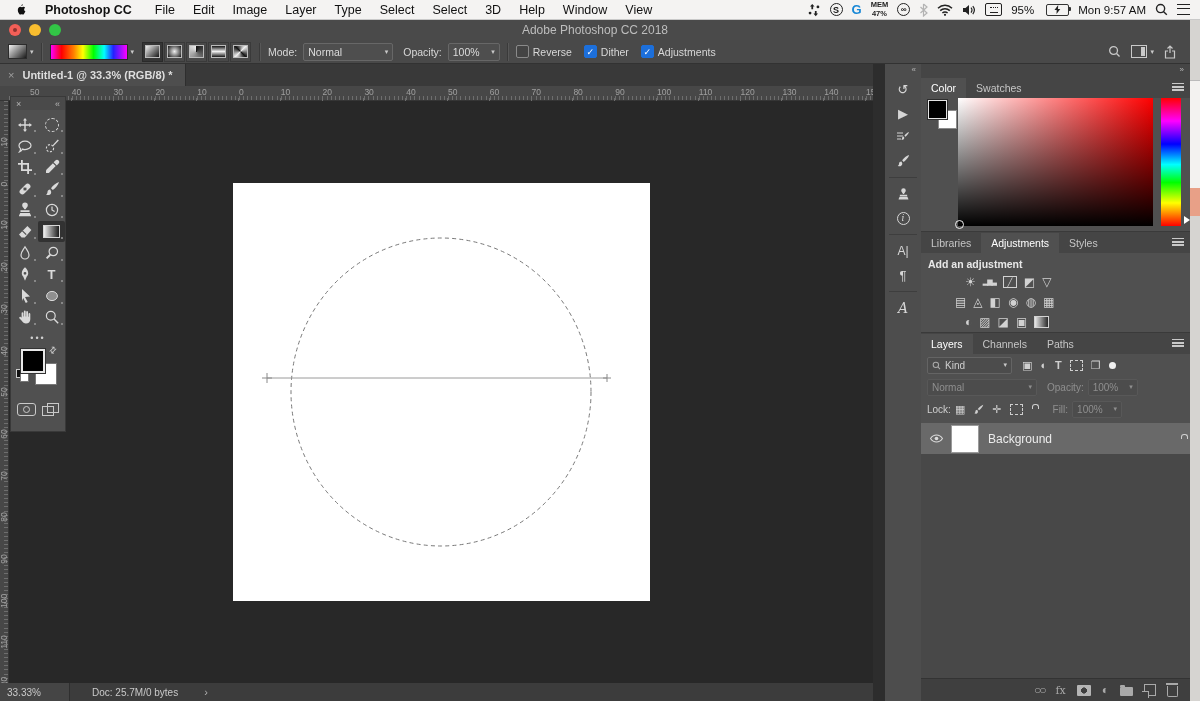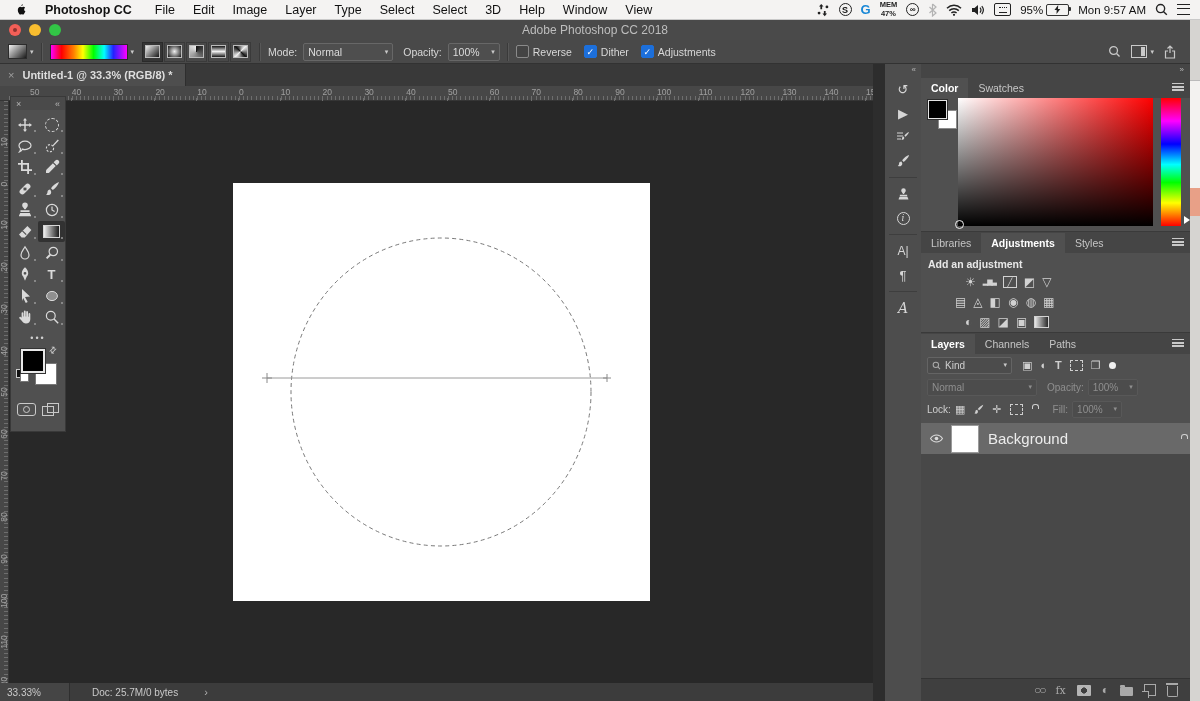--- a/index.html
+++ b/index.html
@@ -11,21 +11,21 @@
   #menubar{position:absolute;top:0;left:0;width:1200px;height:20px;background:#f4f3f2;
            display:flex;align-items:center;font-size:12.5px;color:#111;border-bottom:1px solid #c9c9c9;box-sizing:border-box}
   #menubar .apple{margin:0 10px 0 14px}
   #menubar .appname{font-weight:bold;margin-right:6px;padding:0 8px}
   .mitem{padding:0 9px}
   #mb-right{margin-left:auto;display:flex;align-items:center;gap:9px;padding-right:10px;font-size:11.5px}
   .mem{font-size:7.5px;line-height:1.1;text-align:center;font-weight:bold;color:#222}
   .circ-badge{width:13px;height:13px;border:1.4px solid #222;border-radius:50%;
               display:flex;align-items:center;justify-content:center;font-size:9px;font-weight:bold;box-sizing:border-box}
   .gicon{font-weight:bold;color:#1787d6;font-size:13px}
-  .batt{display:flex;align-items:center;gap:3px}
+  .batt{display:flex;align-items:center;gap:12px}
   .batt-body{width:21px;height:10px;border:1px solid #333;border-radius:2px;position:relative;display:flex;align-items:center;justify-content:center}
   .batt-body::after{content:"";position:absolute;right:-3px;top:2.5px;width:2px;height:4px;background:#333;border-radius:0 1px 1px 0}
   .clock{white-space:nowrap}
   .hamb{width:13px;height:9px;border-top:1.6px solid #222;border-bottom:1.6px solid #222;position:relative}
   .hamb::after{content:"";position:absolute;left:0;right:0;top:2.6px;height:1.6px;background:#222}
   .kbd{width:15px;height:11px;border:1.3px solid #222;border-radius:2px;display:flex;align-items:center;justify-content:center}
   .kbd i{display:block;width:8px;height:4px;border-top:1.2px dotted #222;border-bottom:1.2px solid #222}
 
   
   #window{position:absolute;top:20px;left:0;width:1190px;height:681px;background:#3f3f3f}
@@ -127,21 +127,21 @@
   #iconstrip .head{height:12px;text-align:right;color:#b5b5b5;font-size:8px;padding:1px 5px 0 0}
   .strip-btn{height:24px;display:flex;align-items:center;justify-content:center;color:#d6d6d6;font-size:13px}
   .strip-sep{height:1px;background:#3e3e3e;margin:4px 4px}
   .info-circ{width:13px;height:13px;border:1.3px solid #d6d6d6;border-radius:50%;display:flex;align-items:center;justify-content:center;
              font-size:9px;font-style:italic;font-family:"DejaVu Serif",serif;box-sizing:border-box}
   .serifA{font-family:"DejaVu Serif",serif;font-style:italic;font-size:14px}
 
   #panels{position:absolute;left:48px;top:0;width:269px;height:637px;background:#505050}
   .ptabs{height:21px;background:#454545;display:flex;align-items:flex-end;font-size:10.5px;color:#c6c6c6;position:relative}
   .ptab{padding:4px 10px 4px;cursor:default}
-  .ptab.active{background:#505050;color:#fff;font-weight:bold}
+  .ptab.active{background:#505050;color:#fff;font-weight:normal}
   .pmenu{position:absolute;right:6px;top:6px;width:12px;height:8px;
          background:repeating-linear-gradient(180deg,#c9c9c9 0 1.4px,transparent 1.4px 3.2px)}
   .dock-head{height:12px;text-align:right;color:#b5b5b5;font-size:8px;padding:1px 6px 0 0;background:#454545}
 
   
   #p-color{position:absolute;left:0;top:0;width:269px;height:168px;border-bottom:1px solid #3a3a3a;box-sizing:border-box}
   #col-sw{position:absolute;left:7px;top:36px;width:30px;height:30px}
   #col-sw .f{position:absolute;left:0;top:0;width:17px;height:17px;background:#000;border:1px solid #e6e6e6;box-shadow:0 0 0 1px #2e2e2e}
   #col-sw .b{position:absolute;left:10px;top:10px;width:17px;height:17px;background:#fff;border:1px solid #8a8a8a}
   #col-field{position:absolute;left:37px;top:34px;width:195px;height:128px;
@@ -167,21 +167,21 @@
   .dim{color:#8f8f8f}
   .sfield{background:#4c4c4c;border:1px solid #646464;border-radius:2px;height:15px;display:flex;align-items:center;padding:0 4px;gap:4px}
   .sfield.disabled{border-color:#585858;color:#8f8f8f;background:#4c4c4c}
   .licon{margin:0 4px;color:#cfcfcf;font-size:11px;line-height:1}
   .dashedbox{width:11px;height:9px;border:1px dashed #cfcfcf}
   .pin{width:7px;height:7px;background:#f0f0f0;border-radius:50%}
   .lock{width:9px;height:7px;background:#cfcfcf;border-radius:1px;position:relative;margin-top:4px}
   .lock::before{content:"";position:absolute;top:-4.6px;left:1.4px;width:5px;height:4px;border:1.4px solid #cfcfcf;border-bottom:none;border-radius:3px 3px 0 0}
   #layer-row{position:absolute;left:0;top:90px;width:269px;height:31px;background:#696969;display:flex;align-items:center}
   #layer-row .thumb{width:26px;height:26px;background:#fff;border:1px solid #9a9a9a;margin:0 9px 0 7px}
-  #layer-row .lname{color:#ececec;font-size:15px}
+  #layer-row .lname{color:#ececec;font-size:12px}
   #layer-row .lk{margin-left:auto;margin-right:10px}
   #layers-empty{position:absolute;left:0;top:121px;width:269px;bottom:23px;background:#484848}
   #layers-bottom{position:absolute;left:0;bottom:0;width:269px;height:23px;background:#3f3f3f;border-top:1px solid #333;
                  display:flex;align-items:center;justify-content:flex-end;gap:11px;padding-right:12px;box-sizing:border-box;color:#a9a9a9}
   .fxtxt{font-size:11px;color:#a9a9a9;font-family:"DejaVu Serif",serif}
   .maskic{width:14px;height:11px;background:#b5b5b5;border-radius:1px;
           background-image:radial-gradient(circle at 50% 50%,#3f3f3f 0 3px,transparent 3.1px),linear-gradient(#b5b5b5,#b5b5b5)}
   .folderic{position:relative;width:13px;height:9px;background:#a9a9a9;border-radius:1px;margin-top:3px}
   .folderic::before{content:"";position:absolute;top:-2px;left:0;width:5px;height:2px;background:#a9a9a9;border-radius:1px 1px 0 0}
   .newic{position:relative;width:10px;height:10px;border:1px solid #a9a9a9}

